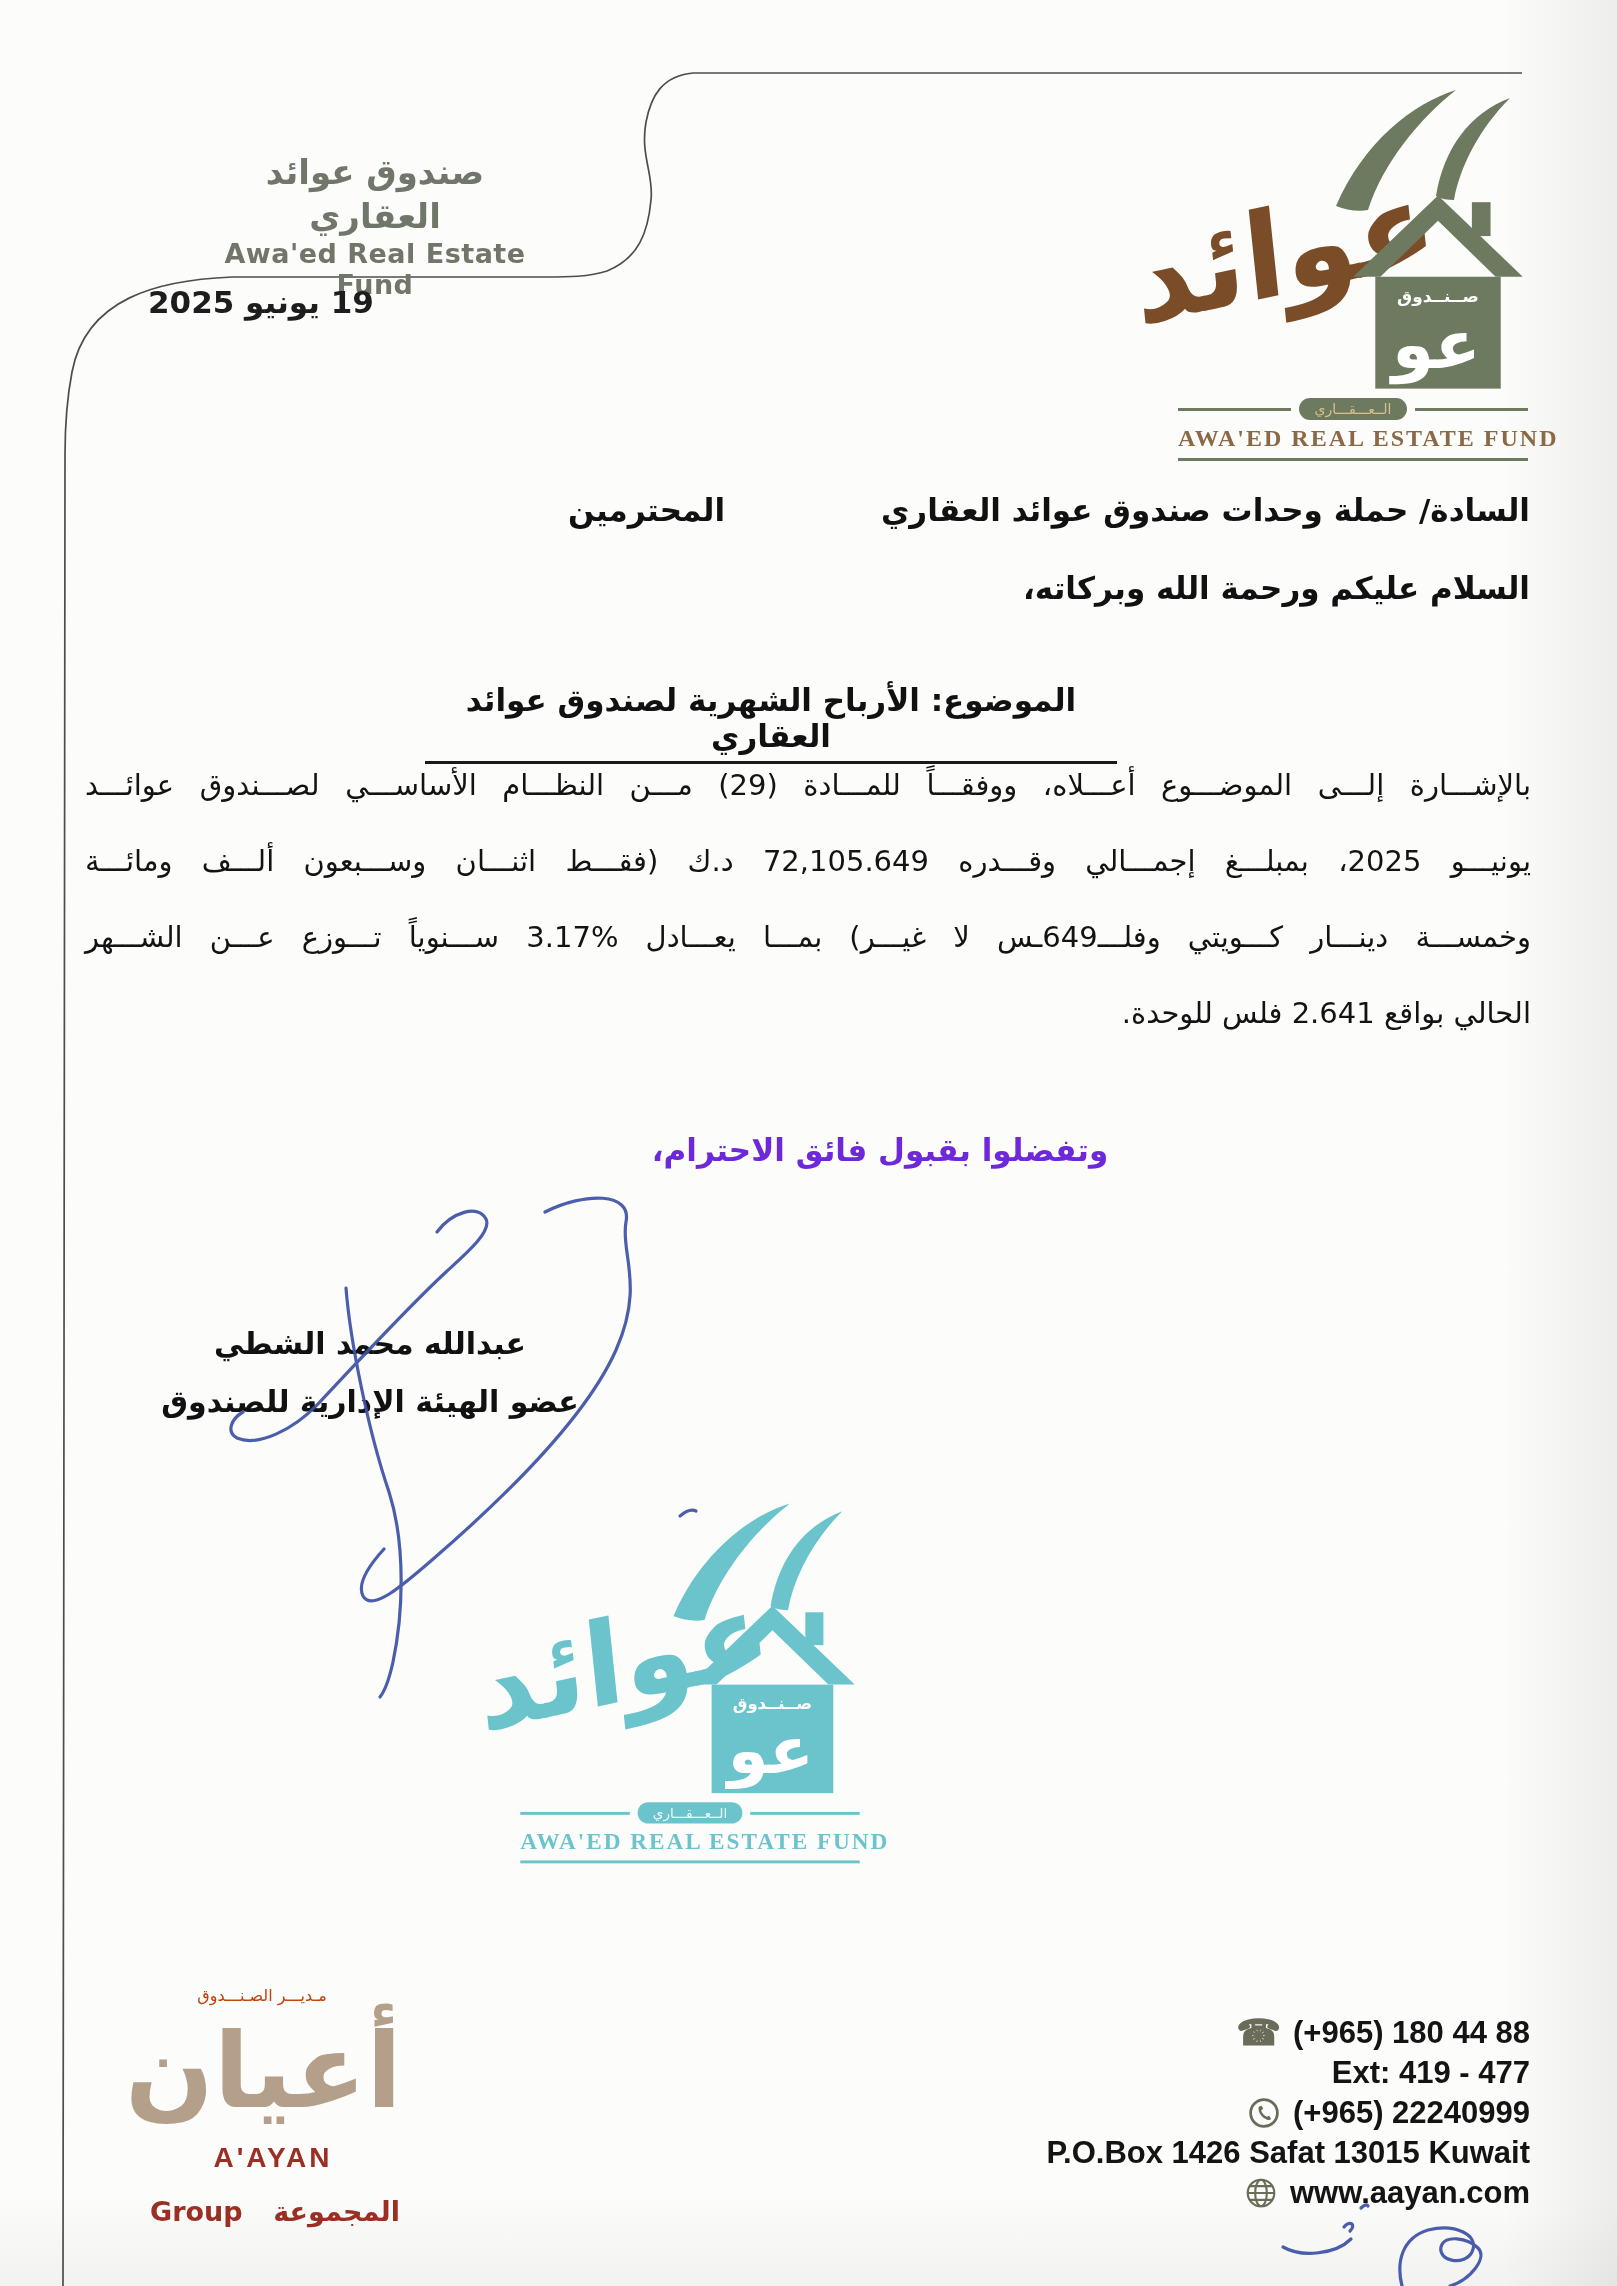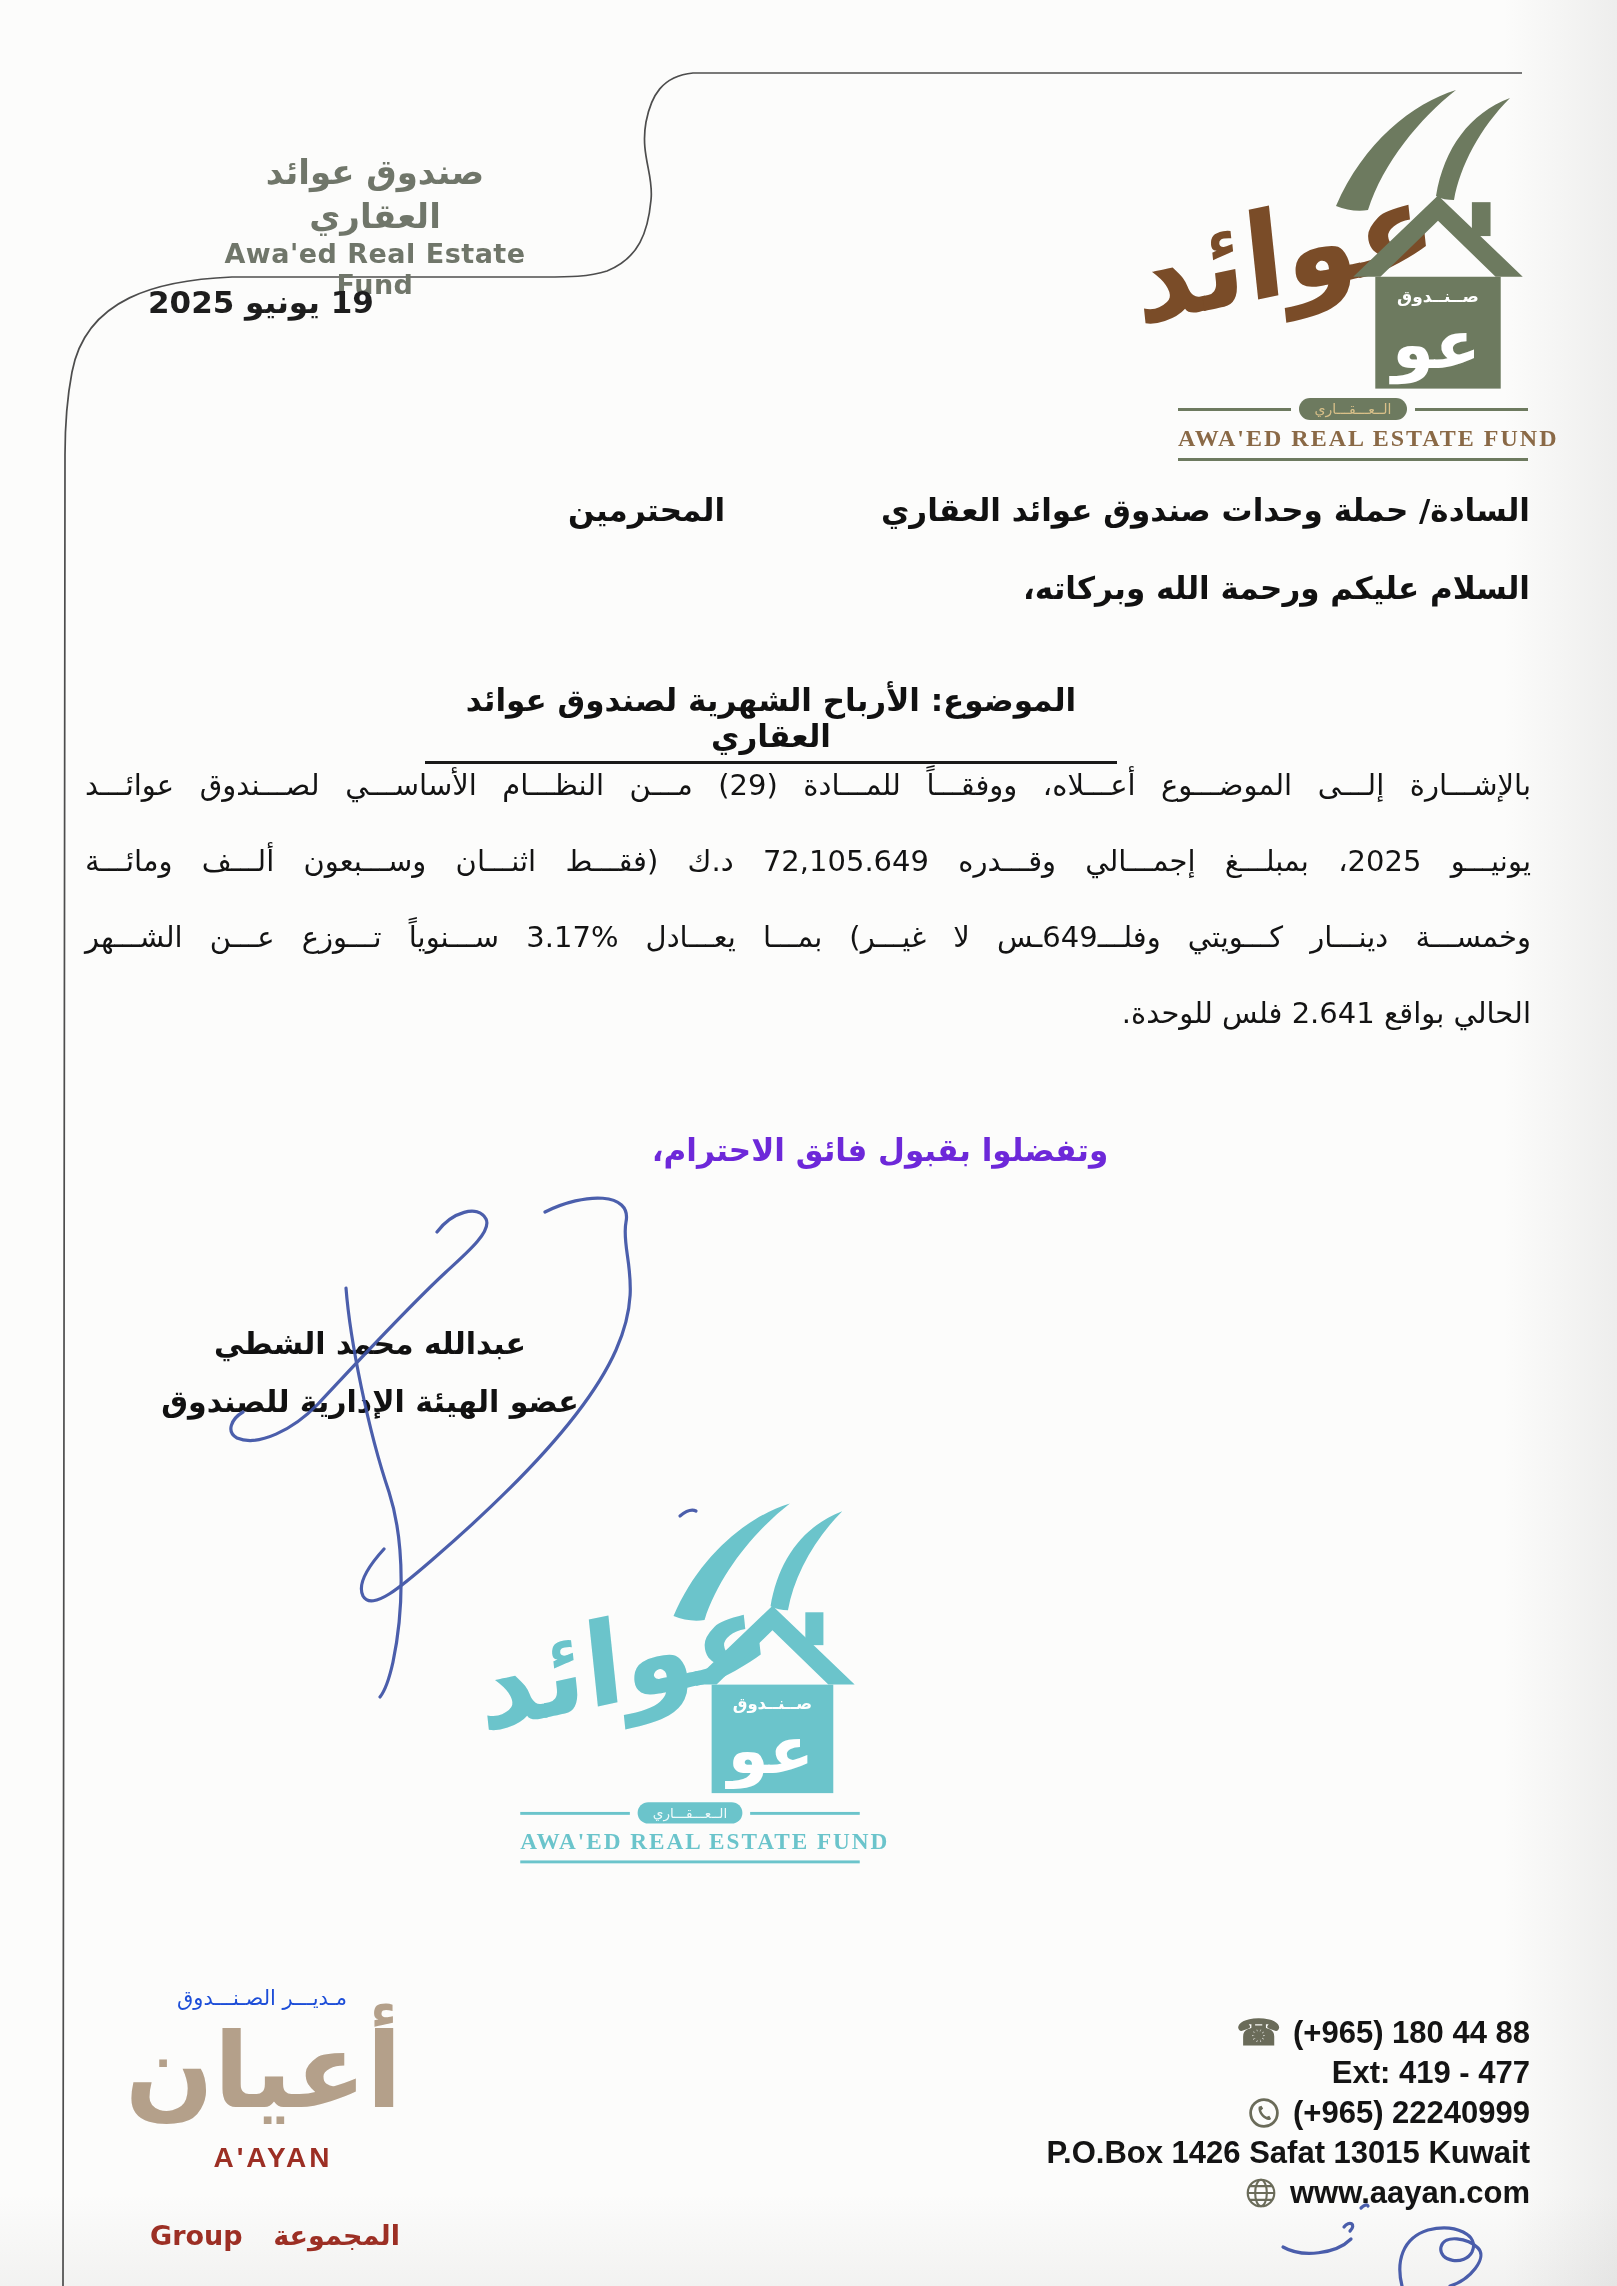--- a/index.html
+++ b/index.html
@@ -52,26 +52,26 @@
     direction:rtl;border-bottom:3px solid #1a1a1a;padding-bottom:7px;}
   .body-block{left:85px;top:755px;width:1446px;direction:rtl;font-size:29px;color:#131313;}
   .body-line{height:76px;line-height:60px;text-align:justify;text-align-last:justify;}
   .body-line.last{text-align:right;text-align-last:right;}
   .closing{left:620px;top:1132px;width:520px;text-align:center;font-size:31px;font-weight:bold;color:#6d28d9;direction:rtl;}
   .signer-name{left:170px;top:1326px;width:400px;text-align:center;font-size:30px;font-weight:bold;color:#111;direction:rtl;}
   .signer-title{left:148px;top:1384px;width:444px;text-align:center;font-size:30px;font-weight:bold;color:#111;direction:rtl;}
   #signature-svg{position:absolute;inset:0;width:1617px;height:2286px;pointer-events:none;}
 
   
-  .manager-label{left:122px;top:1986px;width:280px;text-align:center;font-size:21px;color:#1d4ed8;direction:rtl;}
+  .manager-label{left:122px;top:1986px;width:280px;text-align:center;font-size:16px;color:#c2410c;direction:rtl;}
   .aayan-ar{left:138px;top:2006px;width:264px;text-align:center;font-size:104px;font-weight:bold;color:#b4a08a;direction:rtl;line-height:1.25;}
   .aayan-en{left:148px;top:2142px;width:250px;text-align:center;font-size:28px;font-weight:bold;color:#9c2f24;
     font-family:"Liberation Sans",sans-serif;letter-spacing:3px;}
   .aayan-group-row{left:150px;top:2196px;width:250px;display:flex;justify-content:space-between;align-items:center;
-    color:#9c2f24;font-weight:bold;font-size:27px;margin-top:24px;}
+    color:#9c2f24;font-weight:bold;font-size:27px;}
   .aayan-group-row .ar{direction:rtl;}
 
   
   .contacts{right:87px;top:2014px;display:flex;flex-direction:column;align-items:flex-end;gap:3px;
     font-family:"Liberation Sans",sans-serif;font-weight:bold;font-size:31px;color:#141414;}
   .contact-row{display:flex;align-items:center;justify-content:flex-end;gap:12px;height:37px;}
   .contact-row .glyph-icon{font-size:36px;color:#6a6b59;line-height:1;}
   .contact-row svg{width:34px;height:34px;}
 </style>
 </head>

